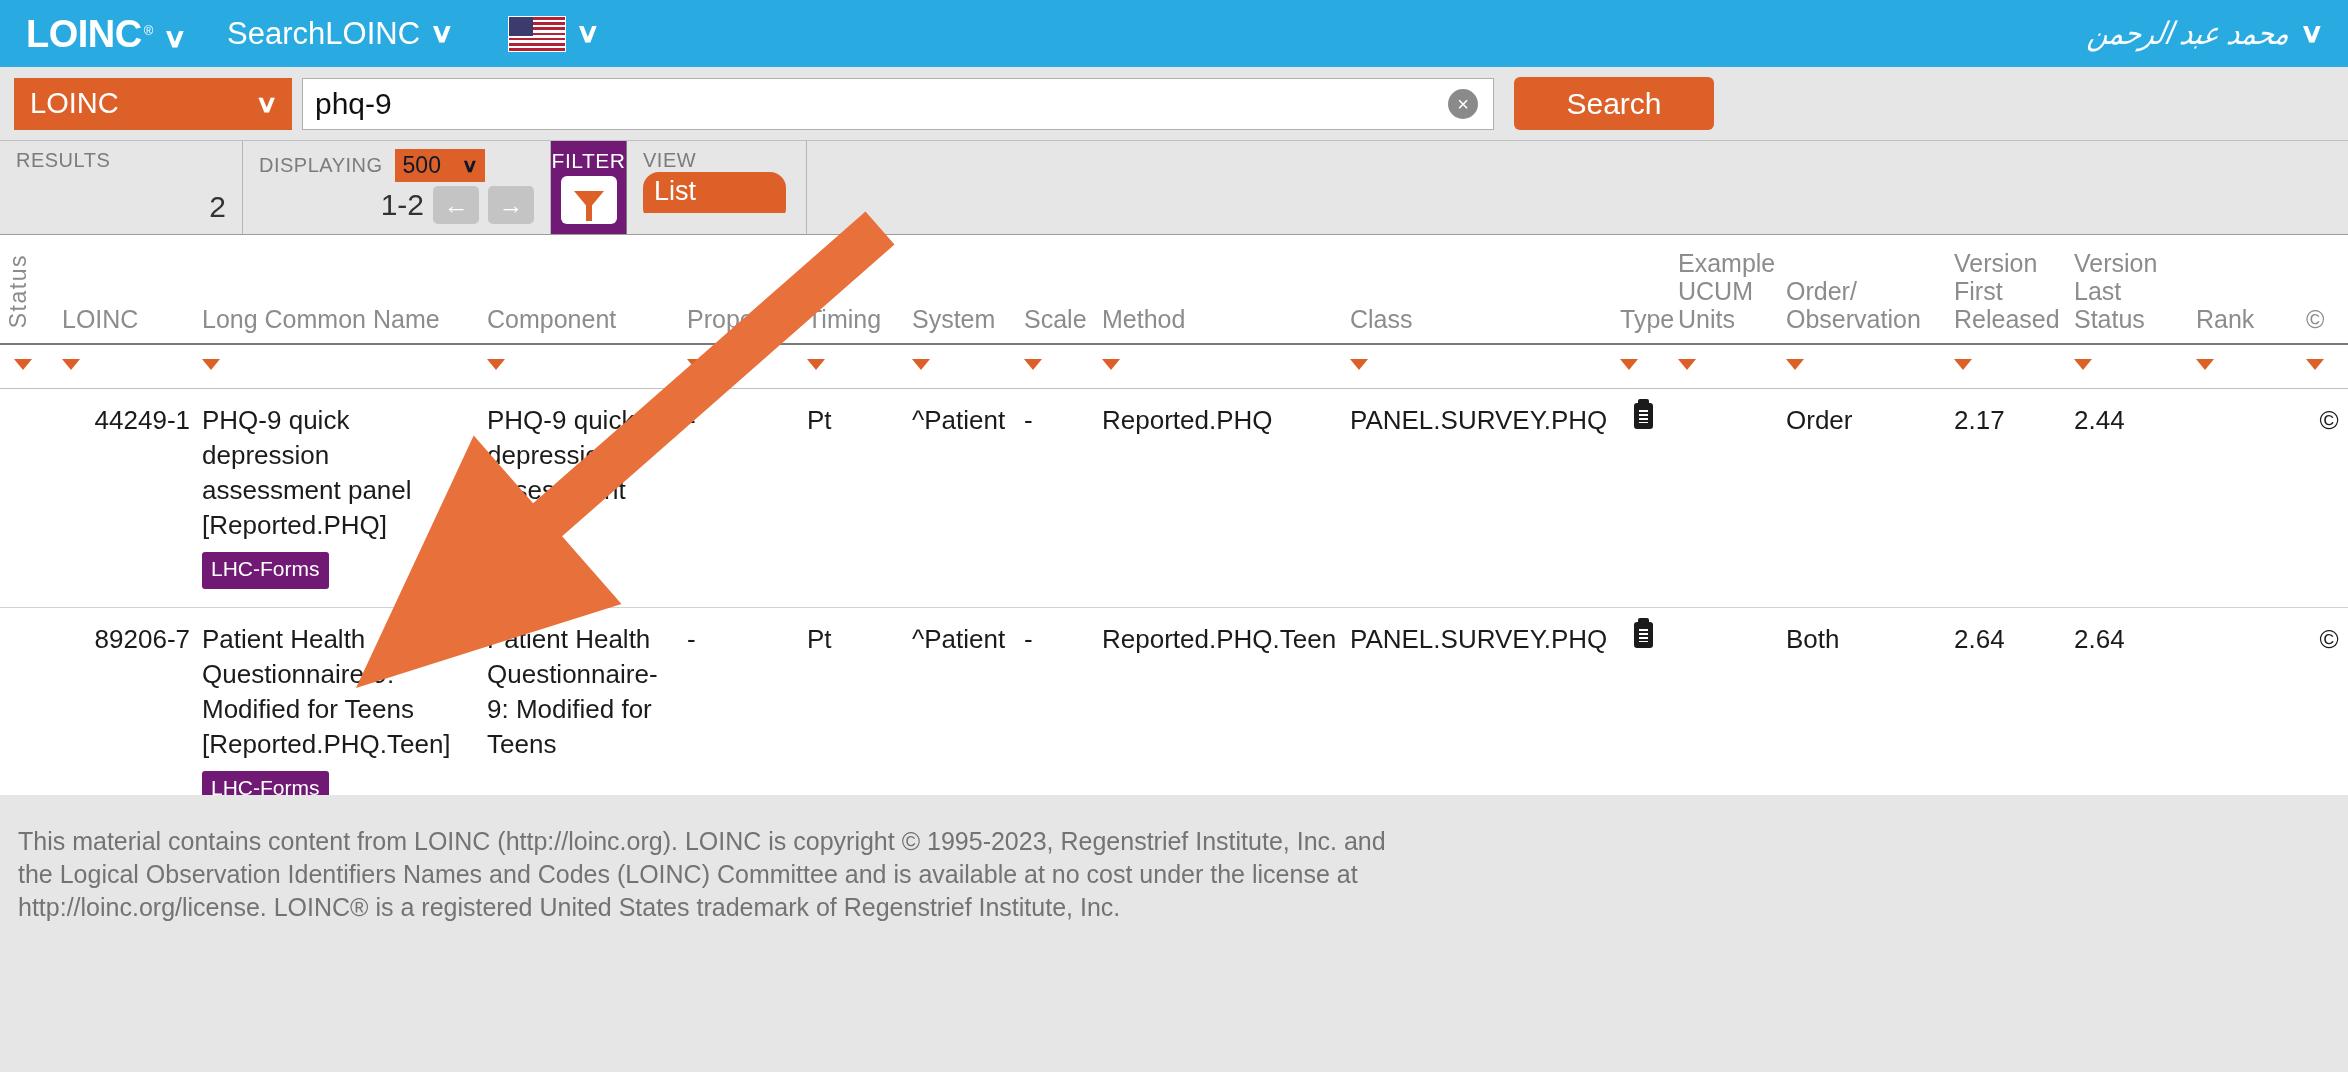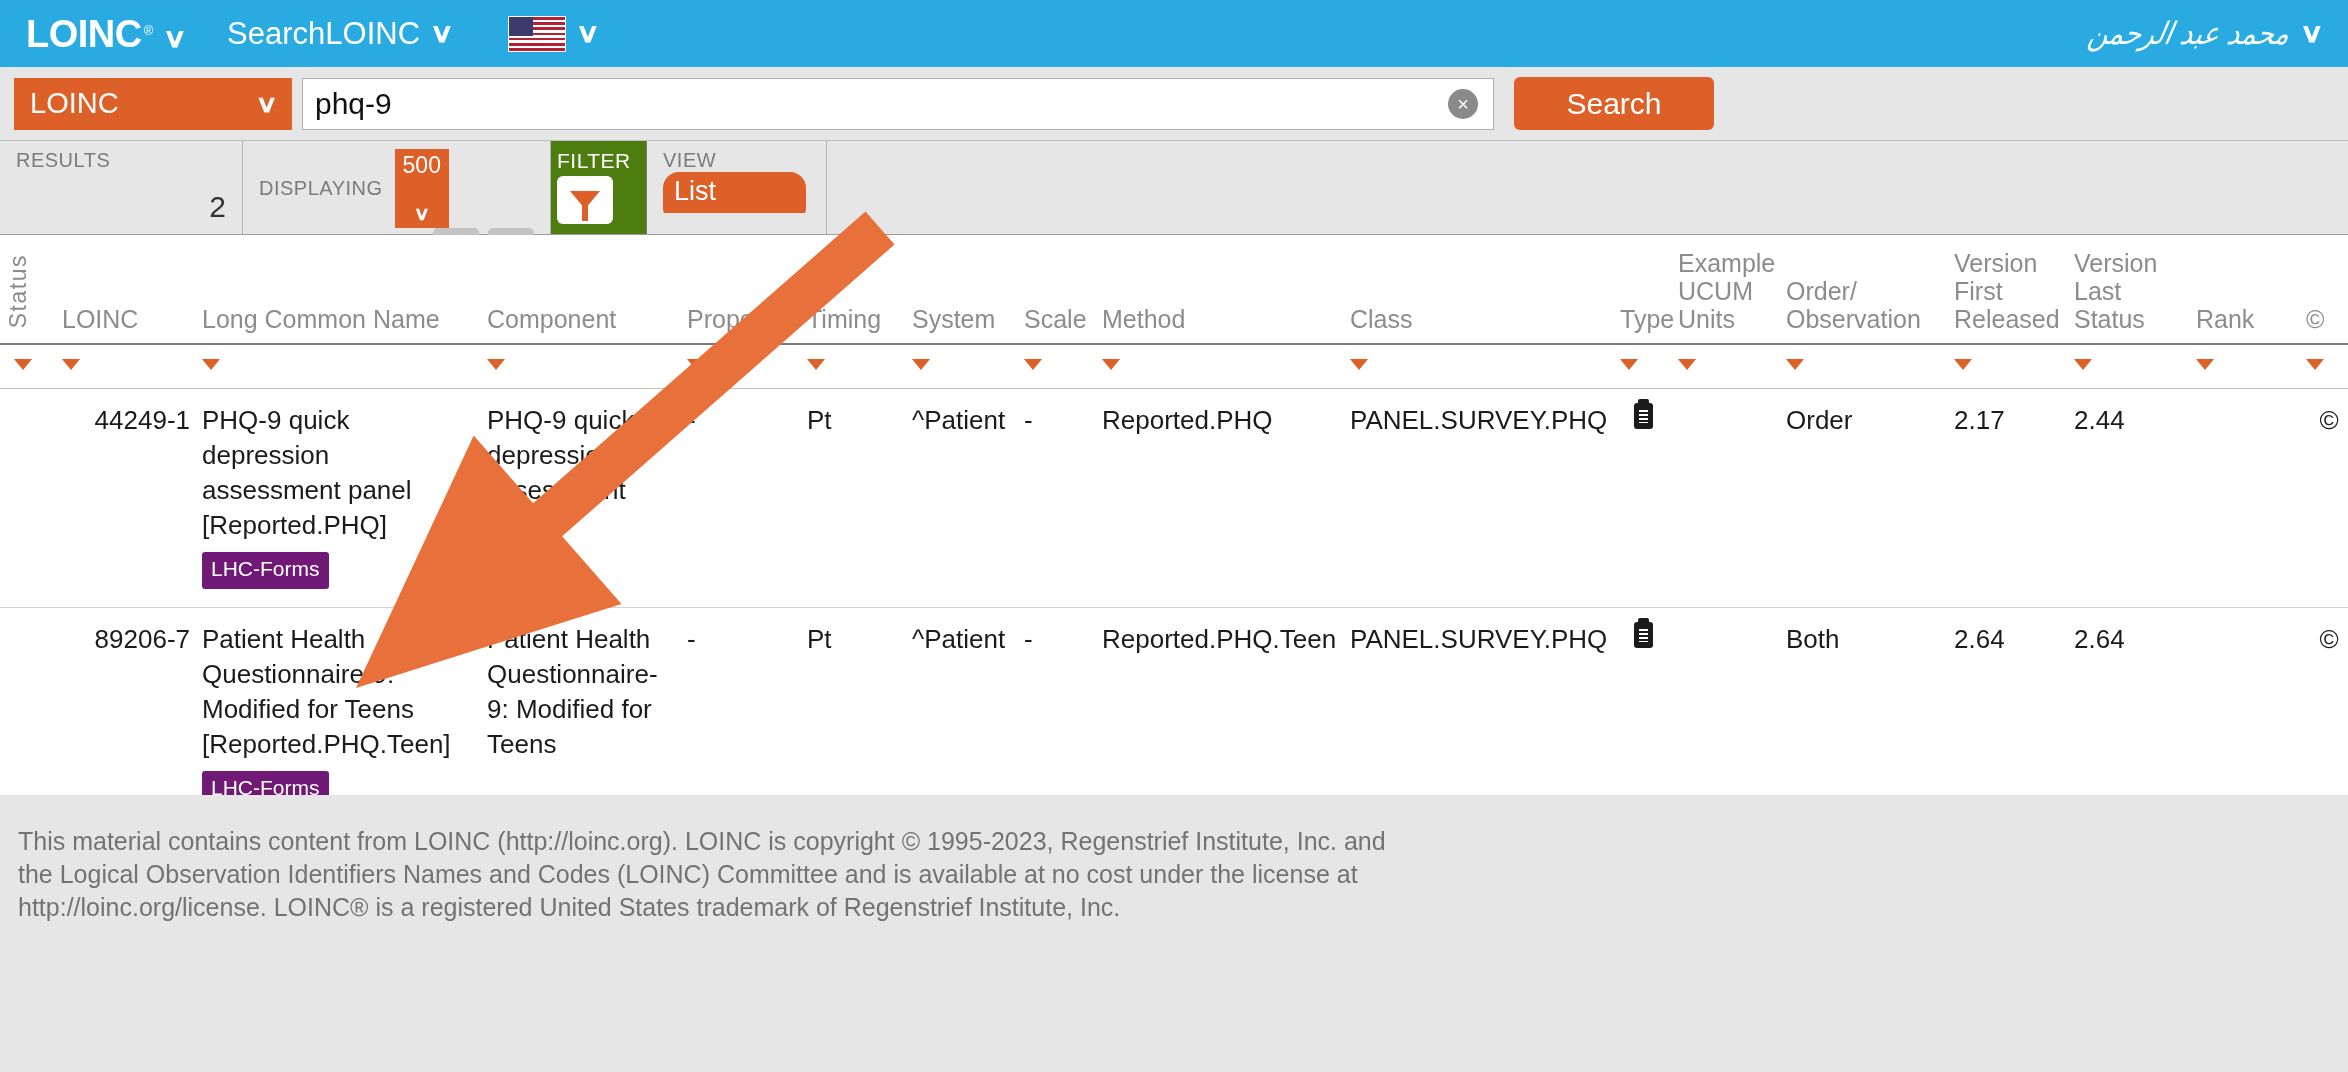--- a/index.html
+++ b/index.html
@@ -190,48 +190,47 @@
     font-size: 30px;
     color: #333333;
     text-align: right;
   }
   .cell-results { width: 243px; }
   .cell-displaying { width: 308px; }
   .disp-top { display: flex; align-items: center; gap: 12px; }
   .disp-bot { display: flex; align-items: center; justify-content: flex-end; gap: 9px; }
   .count-select {
     background: #DC6027;
-    color: #ffffff;
+    color: #0f172a;
     font-size: 23px;
     padding: 2px 8px;
     display: flex;
     align-items: center;
     gap: 22px;
     cursor: pointer;
     border: none;
     line-height: 1.25;
-    flex-direction: column;
   }
   .count-select .chev3 { font-weight: 700; transform: scaleX(1.2); font-size: 19px; }
   .pg-btn {
     width: 46px; height: 38px;
     background: #C4C4C4;
     border-radius: 5px;
     border: none;
     color: #ffffff;
     font-size: 25px;
     line-height: 38px;
     text-align: center;
     cursor: pointer;
     padding: 0;
   }
   .cell-filter {
-    width: 96px;
-    background: #4d7c0f;
-    align-items: flex-start;
+    width: 76px;
+    background: #701a75;
+    align-items: center;
     border-right: 1px solid #7A7A7A;
     padding: 8px 6px 10px 6px;
   }
   .cell-filter .tb-label { color: #ffffff; font-size: 21px; }
   .filter-icon-box {
     width: 56px; height: 48px;
     background: #ffffff;
     border-radius: 6px;
     display: flex; align-items: center; justify-content: center;
     cursor: pointer;

